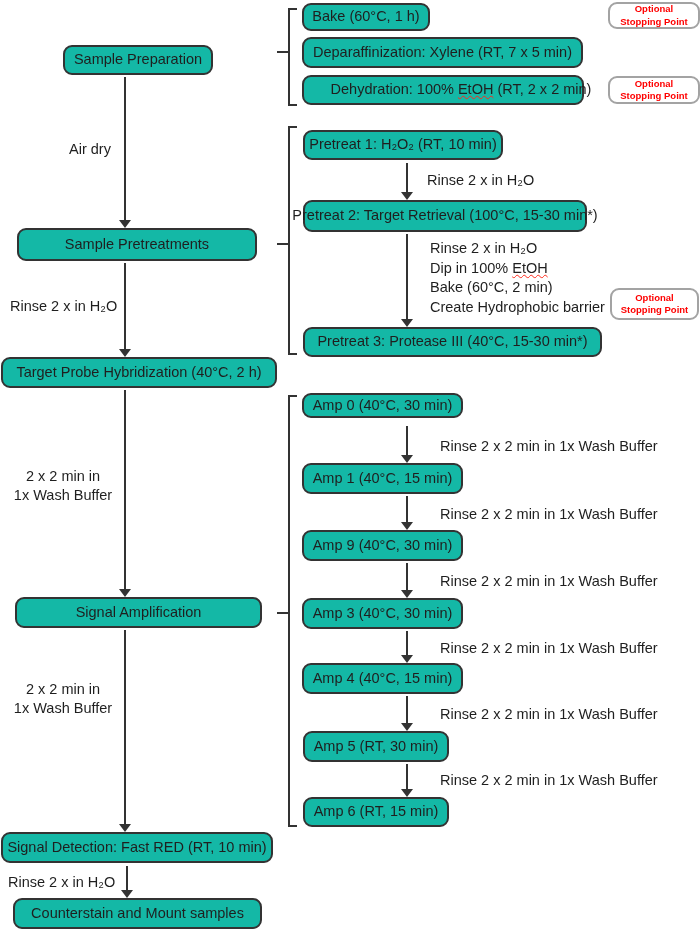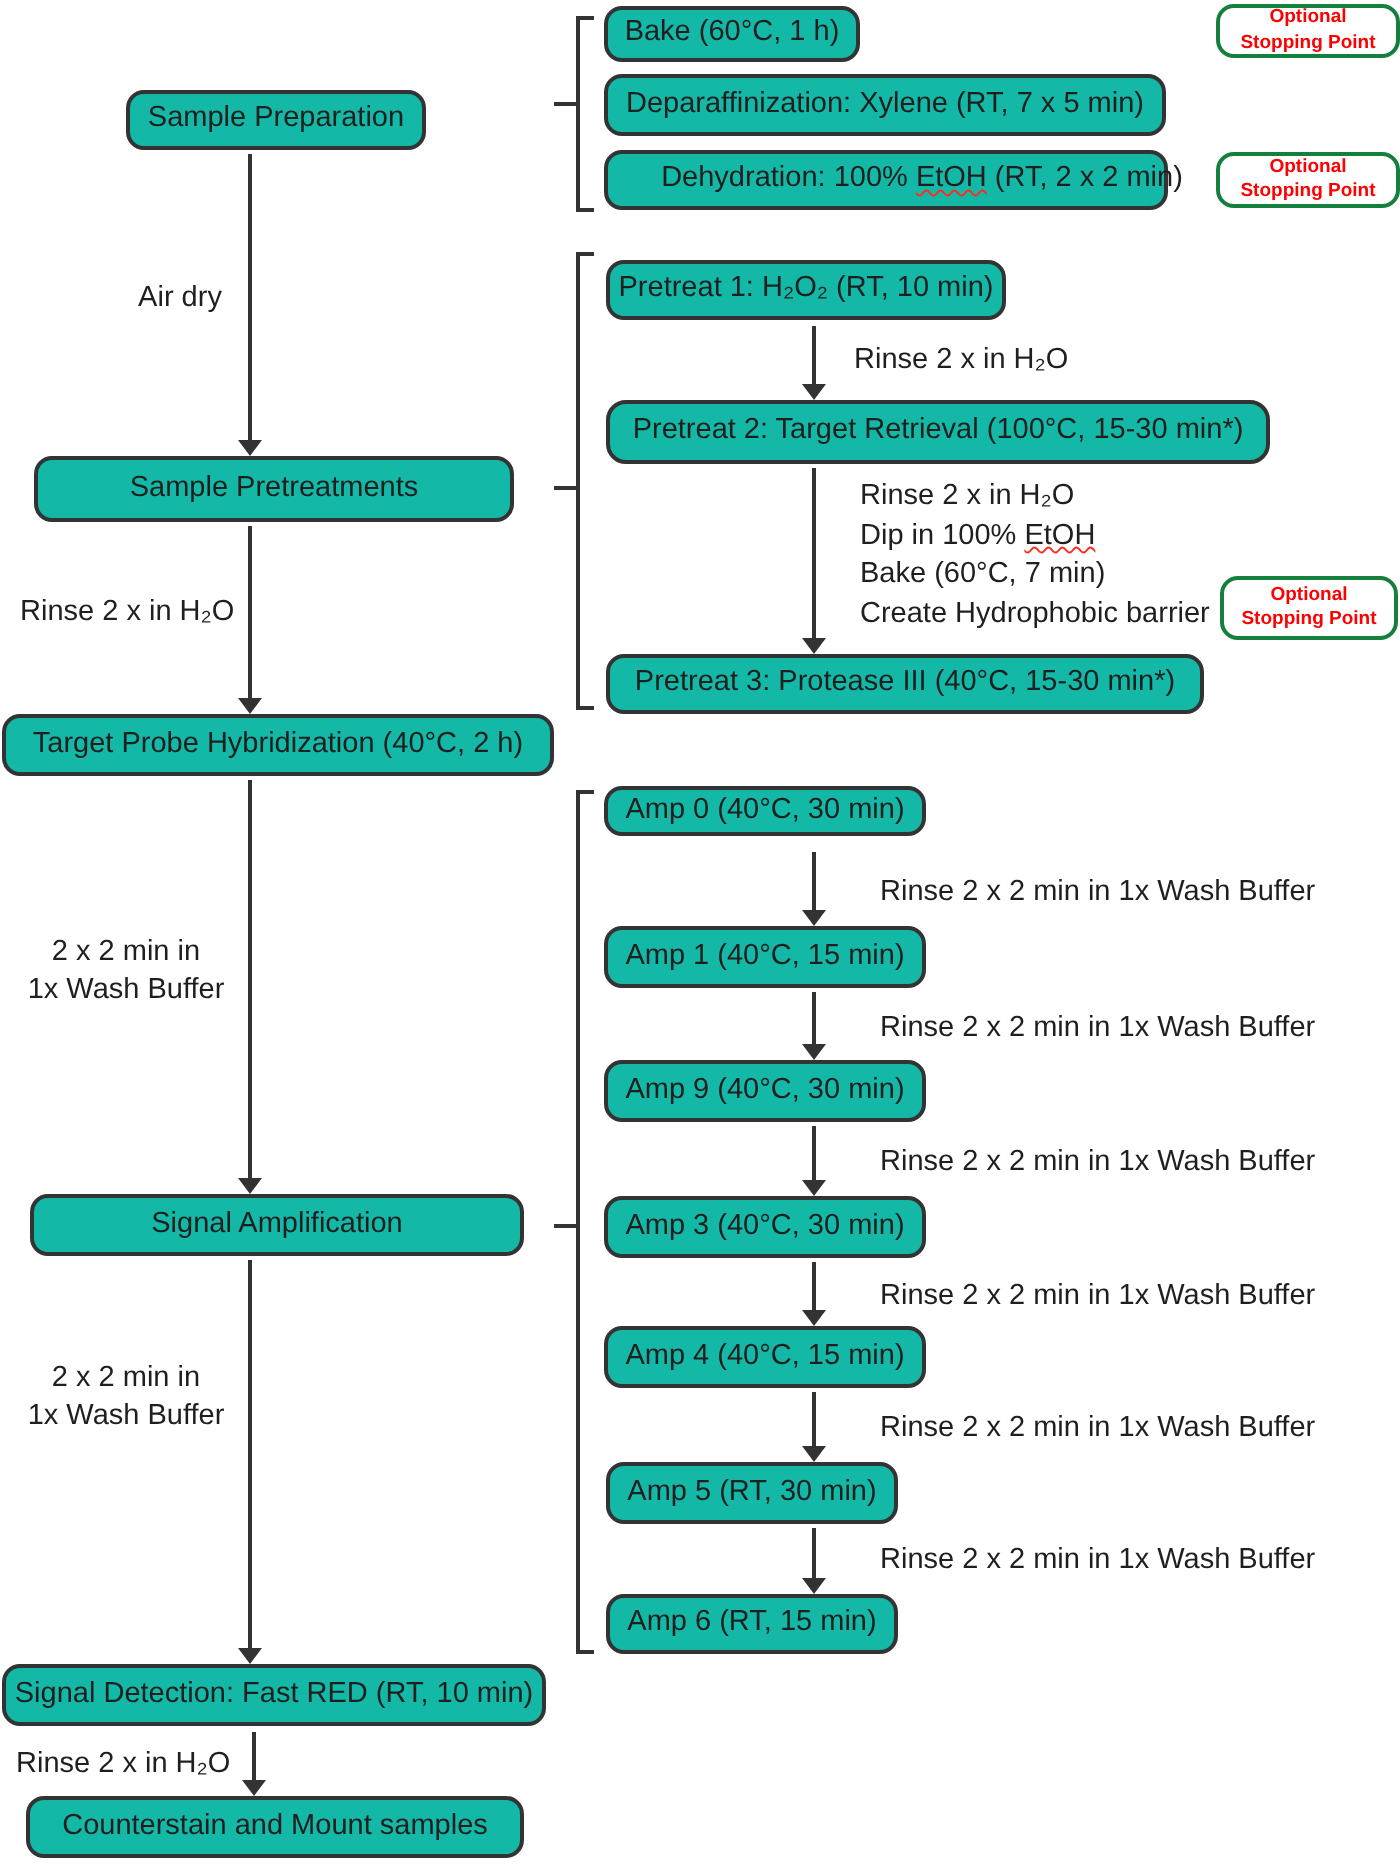--- a/index.html
+++ b/index.html
@@ -10,21 +10,21 @@
   }
   .box {
     position:absolute; box-sizing:border-box;
     border:2px solid #333333; border-radius:9px; background:#14b8a6;
     display:flex; align-items:center; justify-content:center;
     font-size:14.5px; white-space:nowrap; line-height:1.1;
   }
   .box span { white-space:pre; }
   .red-note {
     position:absolute; box-sizing:border-box;
-    border:2px solid #15803d; border-radius:9px; background:#ffffff;
+    border:2px solid #a3a3a3; border-radius:9px; background:#ffffff;
     color:#fe0000; font-weight:bold; font-size:9.5px; line-height:1.3;
     display:flex; align-items:center; justify-content:center;
     text-align:center; white-space:pre-line;
   }
   .lbl {
     position:absolute; font-size:14.5px; line-height:1.3;
     white-space:pre-line; color:#1f1f1f;
   }
   .lbl.center { text-align:center; }
   .steps-block { position:absolute; font-size:14.5px; line-height:19.5px; white-space:nowrap; }
@@ -116,30 +116,30 @@
       <span> (RT, 2 x 2 min)</span>
   </div>
 
   <div class="box" style="left:303px; top:130px; width:200px; height:30px;">Pretreat 1: H₂O₂ (RT, 10 min)</div>
 
   <div class="arrow-v" style="left:406px; top:163px; height:29px;">
       <span class="head"></span>
     </div>
   <div class="lbl" style="left:427px; top:171px; white-space:nowrap;">Rinse 2 x in H₂O</div>
 
-  <div class="box" style="left:303px; top:200px; width:332px; height:32px;border-radius:10px;">Pretreat 2: Target Retrieval (100°C, 15-30 min*)</div>
+  <div class="box" style="left:303px; top:200px; width:284px; height:32px;">Pretreat 2: Target Retrieval (100°C, 15-30 min*)</div>
 
   <div class="arrow-v" style="left:406px; top:234px; height:85px;">
       <span class="head"></span>
     </div>
 
   <div class="steps-block" style="left:430px; top:239px;">
     <div>Rinse 2 x in H₂O</div>
     <div><span>Dip in 100% </span><span class="wavy">EtOH</span></div>
-    <div>Bake (60°C, 7 min)</div>
+    <div>Bake (60°C, 2 min)</div>
     <div>Create Hydrophobic barrier</div>
   </div>
 
   <div class="box" style="left:303px; top:327px; width:299px; height:30px;">Pretreat 3: Protease III (40°C, 15-30 min*)</div>
 
   <div class="box" style="left:302px; top:393px; width:161px; height:25px;">Amp 0 (40°C, 30 min)</div>
   <div class="arrow-v" style="left:406px; top:426px; height:29px;">
       <span class="head"></span>
     </div>
   <div class="lbl" style="left:440px; top:437px; white-space:nowrap;">Rinse 2 x 2 min in 1x Wash Buffer</div>

